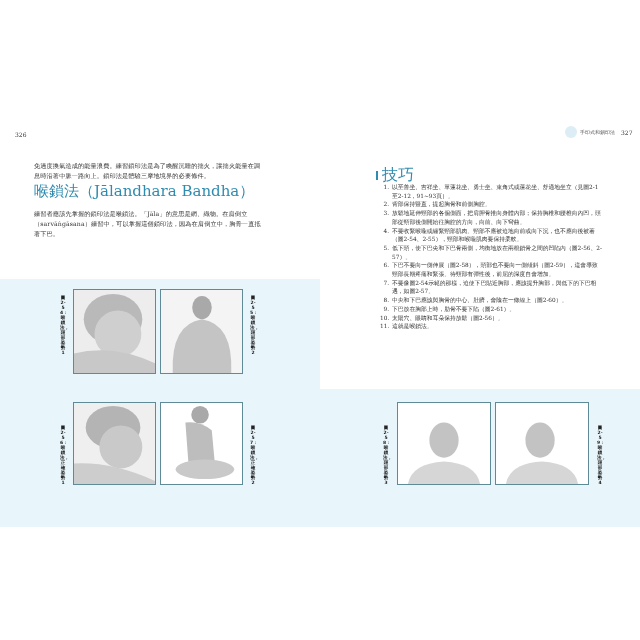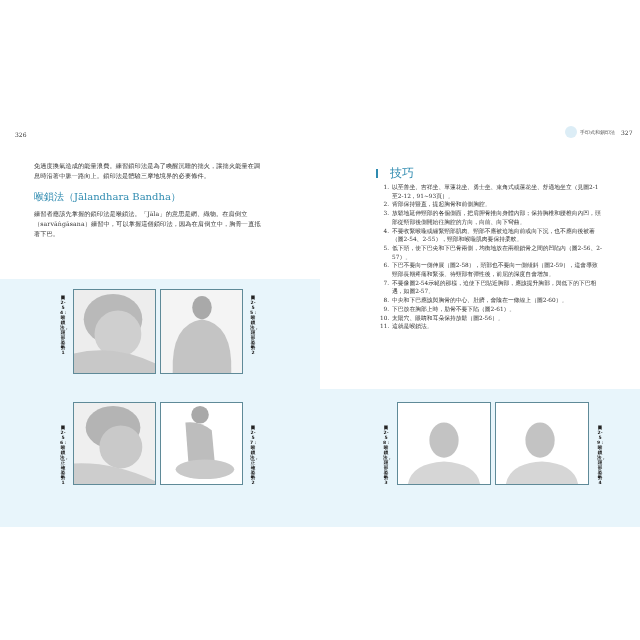--- a/index.html
+++ b/index.html
@@ -11,24 +11,24 @@
   .white-card { left:320px; top:279px; width:320px; height:110px; background:#ffffff; }
 
   .page-num-left { left:15px; top:131px; font-size:6px; color:#333; }
   .header-right { left:565px; top:126px; display:flex; align-items:center; gap:3px; }
   .header-circle { width:12px; height:12px; border-radius:50%; background:#dcedf6; }
   .header-text { font-size:5px; color:#555; }
   .page-num-right { font-size:6px; color:#333; margin-left:3px; }
 
   .para { font-size:6.2px; line-height:10px; color:#333; letter-spacing:0.1px; }
   .p-intro { left:34px; top:161px; width:230px; }
-  .h-left { left:34px; top:190px; font-size:10px; color:#2f8bb0; }
+  .h-left { left:34px; top:182px; font-size:15px; color:#2f8bb0; }
   .p-body { left:34px; top:209px; width:230px; }
 
-  .h-right { left:376px; top:165px; font-size:12px; color:#2f8bb0; display:flex; align-items:center; gap:12px; }
+  .h-right { left:376px; top:165px; font-size:16px; color:#2f8bb0; display:flex; align-items:center; gap:4px; }
   .h-bar { width:2px; height:9px; background:#2f8bb0; }
   .steps { left:380px; top:183px; width:222px; margin:0; padding:0; list-style:none; }
   .steps li { font-size:5.8px; line-height:8.7px; color:#333; display:flex; }
   .steps .num { width:9px; flex:none; text-align:right; margin-right:3px; }
 
   .frame { border:1.5px solid #5f8a98; background:#f2f2f2; box-sizing:border-box; overflow:hidden; }
   .frame svg { width:100%; height:100%; display:block; }
   .cap { font-size:4.5px; line-height:5px; width:6px; text-align:center; color:#222; font-weight:bold;
          font-family:"DejaVu Sans", sans-serif; word-break:break-all; }
 </style>

